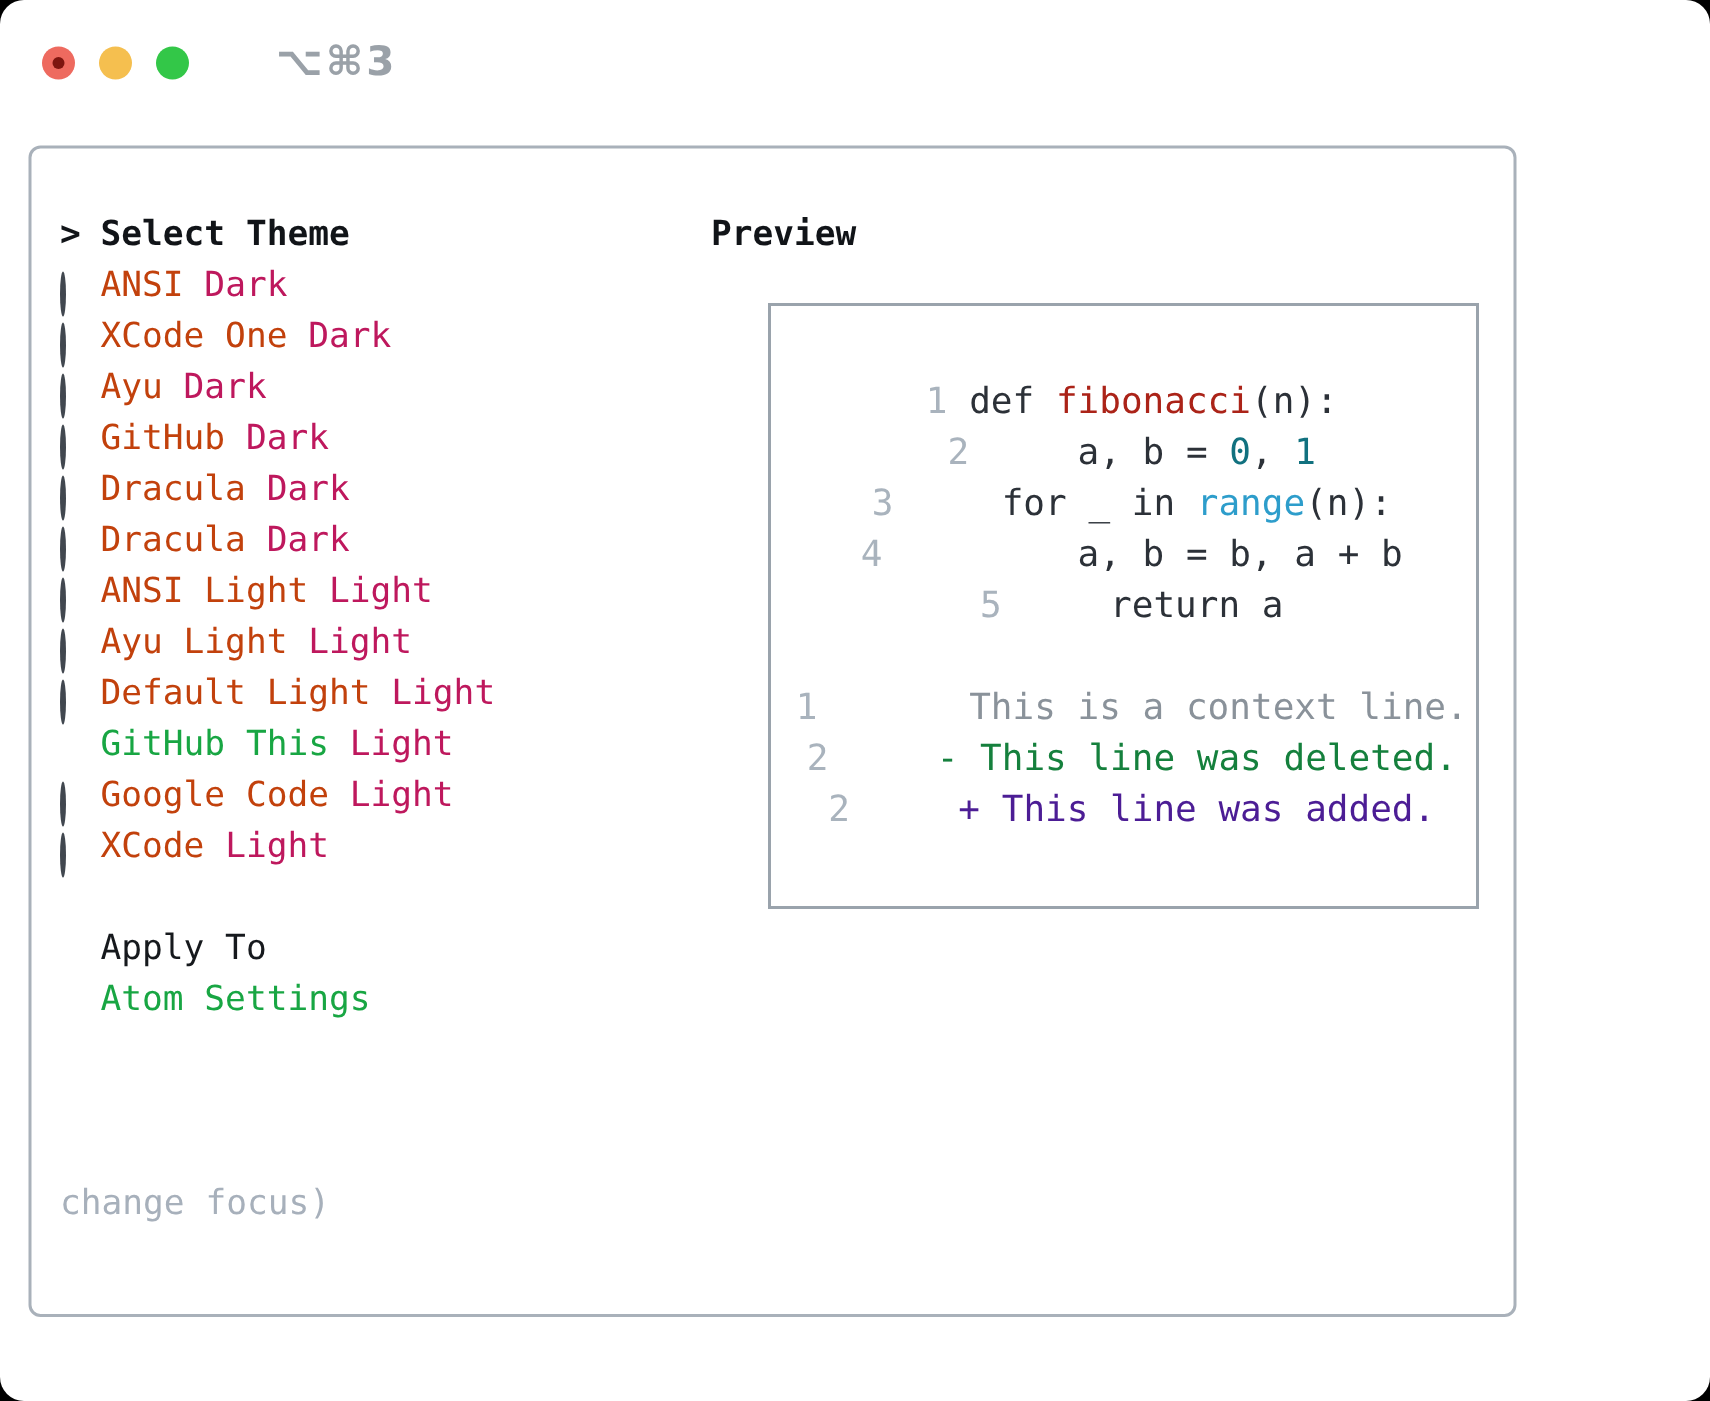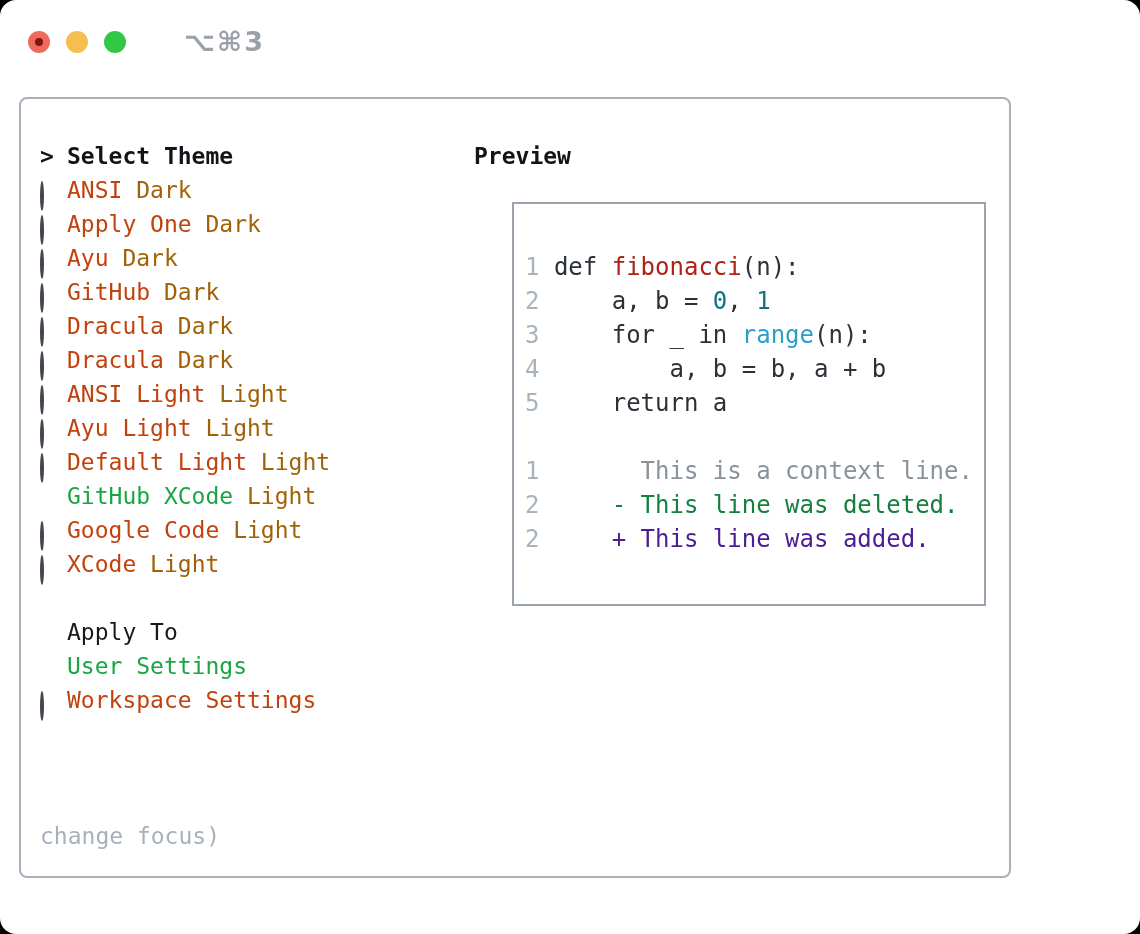--- a/index.html
+++ b/index.html
@@ -103,21 +103,21 @@
   .list-header {
     font-weight: bold;
     color: #111418;
     text-align: right;
   }
   .sub-header {
     color: #16191d;
   }
   .item-name { color: #c2410c; }
   .item-name.selected { color: #18a643; }
-  .item-variant { color: #a16207; }
+  .item-variant { color: #be185d; }
   .spacer { height: 34px; }
   .hint {
     color: #a7b0bb;
     font-size: 23px;
     line-height: 34px;
     white-space: pre;
   }
   
   .preview-title {
     position: absolute;
@@ -140,21 +140,21 @@
     background: #ffffff;
     box-sizing: border-box;
     overflow: hidden;
   }
   .code {
     padding: 46px 0 0 11px;
     font-size: 24px;
     line-height: 34px;
     white-space: pre;
   }
-  .code-line { height: 34px; }
+  .code-line { height: 34px; text-align: center; }
   .ln {
     display: inline-block;
     color: #a9b3bd;
     margin-right: 0;
   }
   .seg-code     { color: #2c3138; }
   .seg-function { color: #ab2318; }
   .seg-number   { color: #11717f; }
   .seg-builtin  { color: #2d9dcb; }
   .seg-context  { color: #8a929a; }
@@ -176,43 +176,42 @@
   <div class="panel">
 
     <div class="left-col">
       <div class="row">
         <span class="prompt">&gt;</span>
         <span class="list-header">Select Theme</span>
       </div>
 
       <div id="theme-items">
           <div class="row"><span class="marker-slot"><span class="circle"></span></span><span class="item-name">ANSI</span><span class="item-variant"> Dark</span></div>
-          <div class="row"><span class="marker-slot"><span class="circle"></span></span><span class="item-name">Apply One</span><span class="item-variant"> Dark</span></div>
+          <div class="row"><span class="marker-slot"><span class="circle"></span></span><span class="item-name">XCode One</span><span class="item-variant"> Dark</span></div>
           <div class="row"><span class="marker-slot"><span class="circle"></span></span><span class="item-name">Ayu</span><span class="item-variant"> Dark</span></div>
           <div class="row"><span class="marker-slot"><span class="circle"></span></span><span class="item-name">GitHub</span><span class="item-variant"> Dark</span></div>
           <div class="row"><span class="marker-slot"><span class="circle"></span></span><span class="item-name">Dracula</span><span class="item-variant"> Dark</span></div>
           <div class="row"><span class="marker-slot"><span class="circle"></span></span><span class="item-name">Dracula</span><span class="item-variant"> Dark</span></div>
           <div class="row"><span class="marker-slot"><span class="circle"></span></span><span class="item-name">ANSI Light</span><span class="item-variant"> Light</span></div>
           <div class="row"><span class="marker-slot"><span class="circle"></span></span><span class="item-name">Ayu Light</span><span class="item-variant"> Light</span></div>
           <div class="row"><span class="marker-slot"><span class="circle"></span></span><span class="item-name">Default Light</span><span class="item-variant"> Light</span></div>
-          <div class="row"><span class="marker-slot"><span class="circle filled"></span></span><span class="item-name selected">GitHub XCode</span><span class="item-variant"> Light</span></div>
+          <div class="row"><span class="marker-slot"><span class="circle filled"></span></span><span class="item-name selected">GitHub This</span><span class="item-variant"> Light</span></div>
           <div class="row"><span class="marker-slot"><span class="circle"></span></span><span class="item-name">Google Code</span><span class="item-variant"> Light</span></div>
           <div class="row"><span class="marker-slot"><span class="circle"></span></span><span class="item-name">XCode</span><span class="item-variant"> Light</span></div>
         </div>
 
       <div class="spacer"></div>
 
       <div class="row">
         <span class="marker-slot"></span>
         <span class="sub-header">Apply To</span>
       </div>
 
       <div id="apply-options">
-          <div class="row"><span class="marker-slot"><span class="circle filled"></span></span><span class="item-name selected">User Settings</span></div>
-          <div class="row"><span class="marker-slot"><span class="circle"></span></span><span class="item-name">Workspace Settings</span></div>
+          <div class="row"><span class="marker-slot"><span class="circle filled"></span></span><span class="item-name selected">Atom Settings</span></div>
         </div>
 
       <div class="spacer"></div>
 
       <div class="hint">
         <div>change focus)</div>
       </div>
     </div>
 
     <div class="preview-title">Preview</div>

